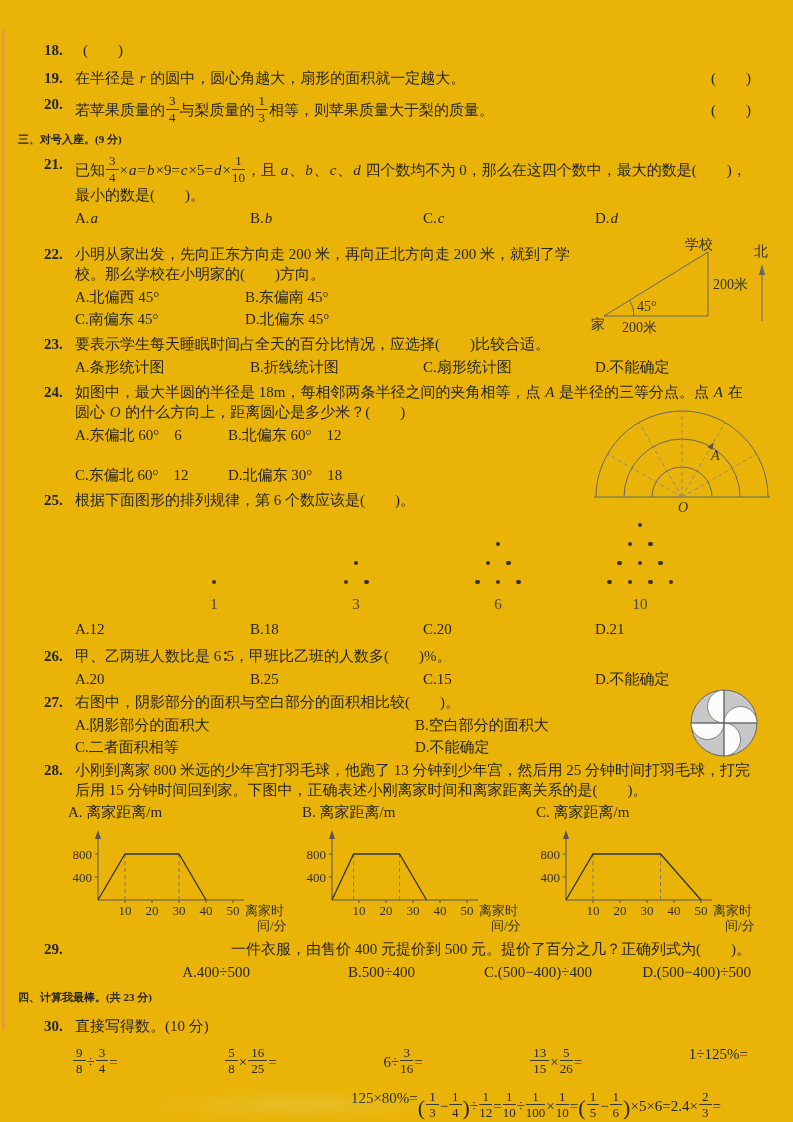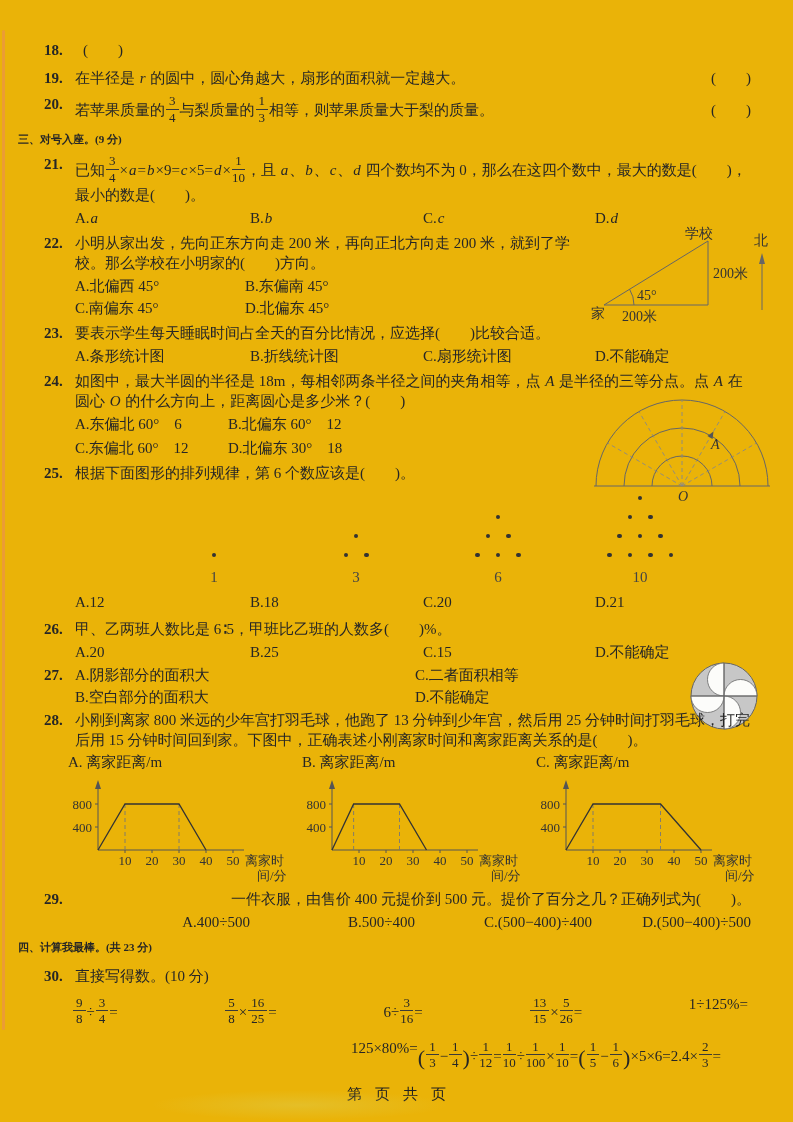--- a/index.html
+++ b/index.html
@@ -13,21 +13,21 @@
   .q{position:relative;padding-left:75px;padding-right:42px;line-height:20px;margin-top:4px;}
   .qno{position:absolute;left:44px;top:0;font-weight:bold;}
   .sec{font-weight:bold;font-size:11px;margin:4px 0 2px 18px;line-height:22px;}
   .judge{display:flex;align-items:baseline;}
   .judge .qtext{flex:1;}
   .judge .bracket{white-space:nowrap;padding-left:8px;}
   .qtext{display:block;}
   .opts{display:grid;margin-top:3px;}
   .c4{grid-template-columns:175px 173px 172px auto;}
   .c2a{grid-template-columns:170px auto;row-gap:2px;}
-  .c2b{grid-template-columns:153px auto;row-gap:4px;}
+  .c2b{grid-template-columns:153px auto;row-gap:20px;}
   .c2c{grid-template-columns:340px auto;row-gap:2px;}
   .opts span{white-space:nowrap;}
   
   .frac{display:inline-block;vertical-align:-0.52em;text-align:center;line-height:1.05;
         font-size:13px;margin:0 1px;}
   .frac .fn{display:block;padding:0 3px 1px;border-bottom:1px solid #3a3a3a;}
   .frac .fd{display:block;padding-top:1px;}
   .var{font-style:italic;padding:0 1px;}
   .bigp{font-size:22px;vertical-align:-0.18em;}
   
@@ -81,21 +81,21 @@
     <span class="qno">21.</span>
     <div class="qtext">已知<span class="frac"><span class="fn">3</span><span class="fd">4</span></span>×<span class="var">a</span>=<span class="var">b</span>×9=<span class="var">c</span>×5=<span class="var">d</span>×<span class="frac"><span class="fn">1</span><span class="fd">10</span></span>，且 <span class="var">a</span>、<span class="var">b</span>、<span class="var">c</span>、<span class="var">d</span> 四个数均不为 0，那么在这四个数中，最大的数是(　　)，最小的数是(　　)。</div>
     <div class="opts c4">
       <span>A.<span class="var">a</span></span>
       <span>B.<span class="var">b</span></span>
       <span>C.<span class="var">c</span></span>
       <span>D.<span class="var">d</span></span>
     </div>
   </div>
 
-  <div class="q" style="margin-top:5px;padding-right:210px;">
+  <div class="q" style="margin-top:16px;padding-right:210px;">
     <span class="qno">22.</span>
     <div class="qtext">小明从家出发，先向正东方向走 200 米，再向正北方向走 200 米，就到了学校。那么学校在小明家的(　　)方向。</div>
     <div class="opts c2a">
       <span>A.北偏西 45°</span>
       <span>B.东偏南 45°</span>
       <span>C.南偏东 45°</span>
       <span>D.北偏东 45°</span>
     </div>
     <svg class="abs" style="right:8px;top:-8px;" width="195" height="98" viewBox="0 0 195 98">
       <line class="dia-line" x1="14" y1="80" x2="118" y2="80"></line>
@@ -227,24 +227,25 @@
     <div class="opts c4">
       <span>A.20</span>
       <span>B.25</span>
       <span>C.15</span>
       <span>D.不能确定</span>
     </div>
   </div>
 
   <div class="q" style="margin-top:3px;padding-right:120px;">
     <span class="qno">27.</span>
+    <div class="qtext">右图中，阴影部分的面积与空白部分的面积相比较(　　)。</div>
     <div class="opts c2c">
       <span>A.阴影部分的面积大</span>
+      <span>B.空白部分的面积大</span>
       <span>C.二者面积相等</span>
-      <span>B.空白部分的面积大</span>
       <span>D.不能确定</span>
     </div>
     <svg class="abs" style="right:32px;top:-6px;" width="74" height="74" viewBox="0 0 74 74">
       <circle cx="37" cy="37" r="33" fill="#c7c7c7" stroke="#666" stroke-width="1"></circle>
       <path d="M 37,4 A 16.5 16.5 0 0 0 37,37 Z" fill="#fcfcfa" stroke="#666" stroke-width="0.8"></path>
       <path d="M 70,37 A 16.5 16.5 0 0 0 37,37 Z" fill="#fcfcfa" stroke="#666" stroke-width="0.8"></path>
       <path d="M 37,70 A 16.5 16.5 0 0 0 37,37 Z" fill="#fcfcfa" stroke="#666" stroke-width="0.8"></path>
       <path d="M 4,37 A 16.5 16.5 0 0 0 37,37 Z" fill="#fcfcfa" stroke="#666" stroke-width="0.8"></path>
       <line x1="37" y1="4" x2="37" y2="70" stroke="#666" stroke-width="1"></line>
       <line x1="4" y1="37" x2="70" y2="37" stroke="#666" stroke-width="1"></line>

